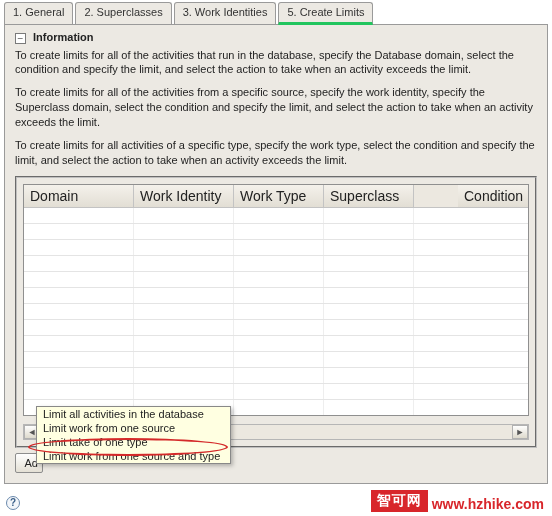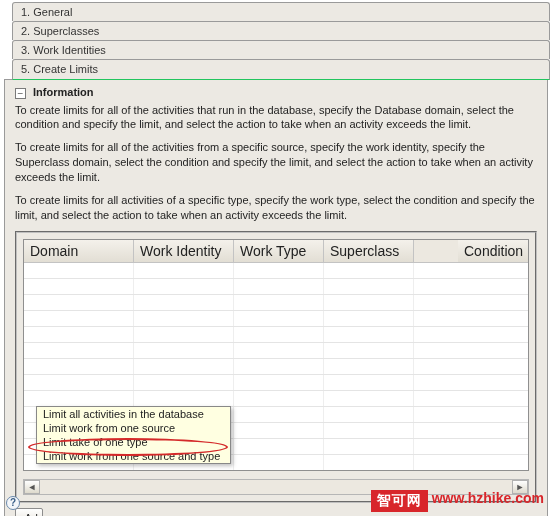--- a/index.html
+++ b/index.html
@@ -9,40 +9,39 @@
     font-size: 11px;
     background: #ffffff;
     width: 552px;
     height: 516px;
     position: relative;
     overflow: hidden;
   }
   .tabs {
     display: flex;
     margin-top: 2px;
-    margin-left: 12px;
+    margin-left: 4px;
     position: relative;
     z-index: 2;
-    flex-direction: column;
   }
   .tab {
     border: 1px solid #9a9a9a;
     border-bottom: none;
     border-top-left-radius: 3px;
     border-top-right-radius: 3px;
     padding: 3px 8px;
     background: #ece9e3;
     margin-right: 2px;
     color: #333;
     cursor: pointer;
     position: relative;
   }
   .tab.active {
     background: #ece9e3;
-    border-bottom: 1px solid #22c55e;
+    border-bottom: 3px solid #22c55e;
     margin-bottom: -1px;
     padding-bottom: 4px;
   }
   .panel {
     border: 1px solid #9a9a9a;
     background: #ece9e3;
     margin: 0 4px 0 4px;
     position: relative;
     padding: 6px 10px 40px 10px;
     height: 460px;
@@ -173,21 +172,21 @@
     line-height: 12px;
     text-align: center;
     font-weight: bold;
     cursor: pointer;
     background: #f3f6fa;
   }
   .footer {
     position: absolute;
     right: 8px; bottom: 4px;
     display: flex;
-    align-items: flex-start;
+    align-items: flex-end;
     gap: 4px;
     z-index: 20;
   }
   .badge {
     background: #d8262b;
     color: #fff;
     font-family: "SimSun","Microsoft YaHei",Arial,sans-serif;
     font-size: 14px;
     font-weight: bold;
     padding: 2px 6px;

